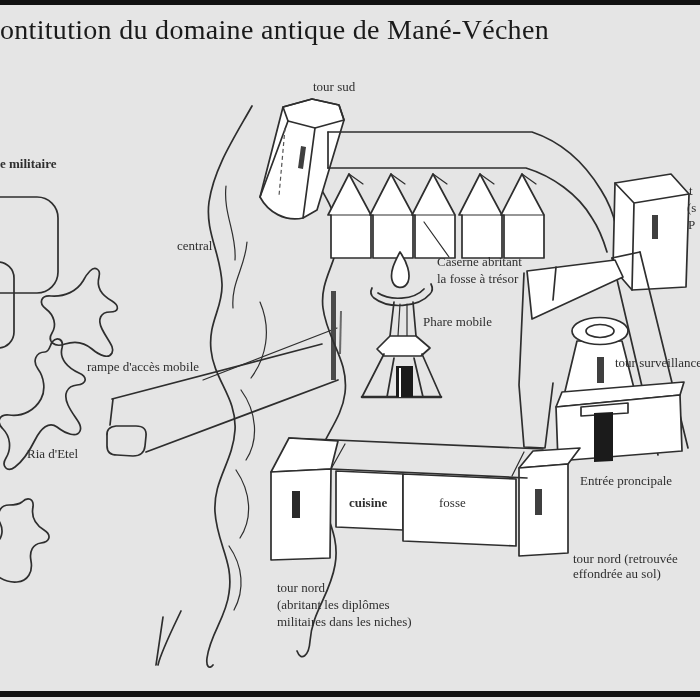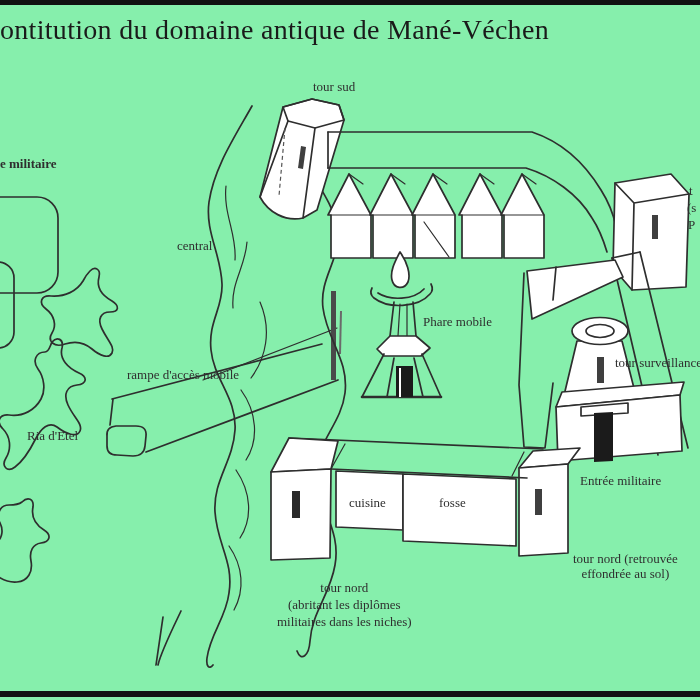--- a/index.html
+++ b/index.html
@@ -1,30 +1,29 @@
 <!DOCTYPE html>
 <html><head>
 <meta charset="utf-8">
 <style>
   html,body{margin:0;padding:0;background:#ffffff;}
   #stage{
-    position:relative;width:700px;height:700px;background:#86efac;
+    position:relative;width:700px;height:700px;background:#e5e5e5;
     overflow:hidden;font-family:"Liberation Serif",serif;
   }
   .bar{position:absolute;left:0;width:700px;background:#111111;}
   #topbar{top:0;height:4.5px;}
   #bottombar{top:691px;height:5.5px;}
   #title{
     position:absolute;left:0px;top:14px;font-size:28px;color:#1a1a1a;
     letter-spacing:0.3px;white-space:nowrap;
   }
   .label{
     position:absolute;font-size:13px;color:#2f2f2f;line-height:15px;
     white-space:pre-line;
-    text-align:center;
   }
   .lh17{line-height:17px;}
   svg{position:absolute;left:0;top:0;}
   .ink{stroke:#2e2e2e;stroke-width:1.7;fill:none;stroke-linecap:round;stroke-linejoin:round;}
   .inkfill{stroke:#2e2e2e;stroke-width:1.7;fill:#ffffff;stroke-linecap:round;stroke-linejoin:round;}
   .thin{stroke-width:1.2;}
   .thick{stroke-width:2.6;}
   .dashed{stroke-dasharray:4 3;stroke:#555;stroke-width:1.2;}
 </style>
 </head>
@@ -155,26 +154,28 @@
   </svg>
 
   <div class="bar" id="topbar"></div>
   <div class="bar" id="bottombar"></div>
 
   <div id="title">ontitution du domaine antique de Mané-Véchen</div>
 
   <div class="label" style="left:313px;top:79px;">tour sud</div>
   <div class="label" style="left:0px;top:156px;font-weight:bold;">e militaire</div>
   <div class="label" style="left:177px;top:238px;">central</div>
+  <div class="label lh17" style="left:437px;top:253px;">Caserne abritant
+la fosse à trésor</div>
   <div class="label" style="left:423px;top:314px;">Phare mobile</div>
-  <div class="label" style="left:87px;top:367px;margin-left:40px;">rampe d'accès mobile</div>
-  <div class="label" style="left:27px;top:428px;">Ria d'Etel</div>
-  <div class="label" style="left:349px;top:495px;">cuisine</div>
+  <div class="label" style="left:87px;top:359px;">rampe d'accès mobile</div>
+  <div class="label" style="left:27px;top:446px;">Ria d'Etel</div>
+  <div class="label" style="left:349px;top:495px;font-weight:bold;">cuisine</div>
   <div class="label" style="left:439px;top:495px;">fosse</div>
-  <div class="label" style="left:580px;top:473px;">Entrée militaire</div>
+  <div class="label" style="left:580px;top:473px;">Entrée proncipale</div>
   <div class="label" style="left:615px;top:355px;white-space:nowrap;">tour surveillance</div>
   <div class="label lh17" style="left:277px;top:579px;">tour nord
 (abritant les diplômes
 militaires dans les niches)</div>
   <div class="label" style="left:573px;top:551px;">tour nord (retrouvée
 effondrée au sol)</div>
   <div class="label" style="left:689px;top:183px;">t</div>
   <div class="label" style="left:687px;top:200px;">(s</div>
   <div class="label" style="left:688px;top:217px;">P</div>
 

